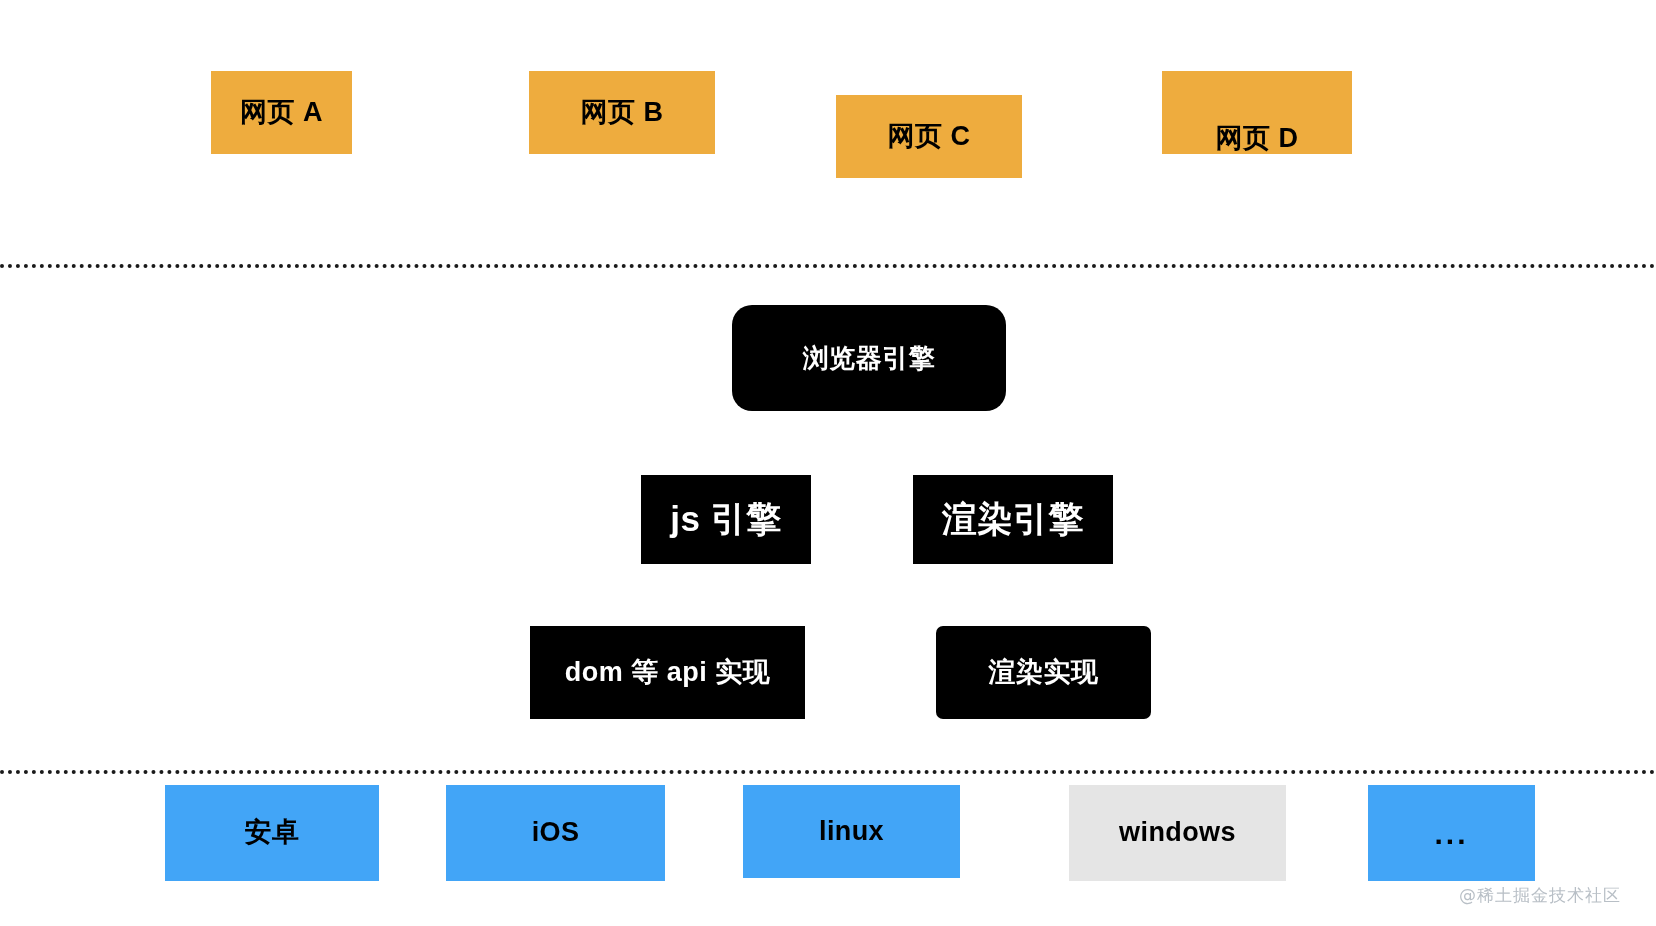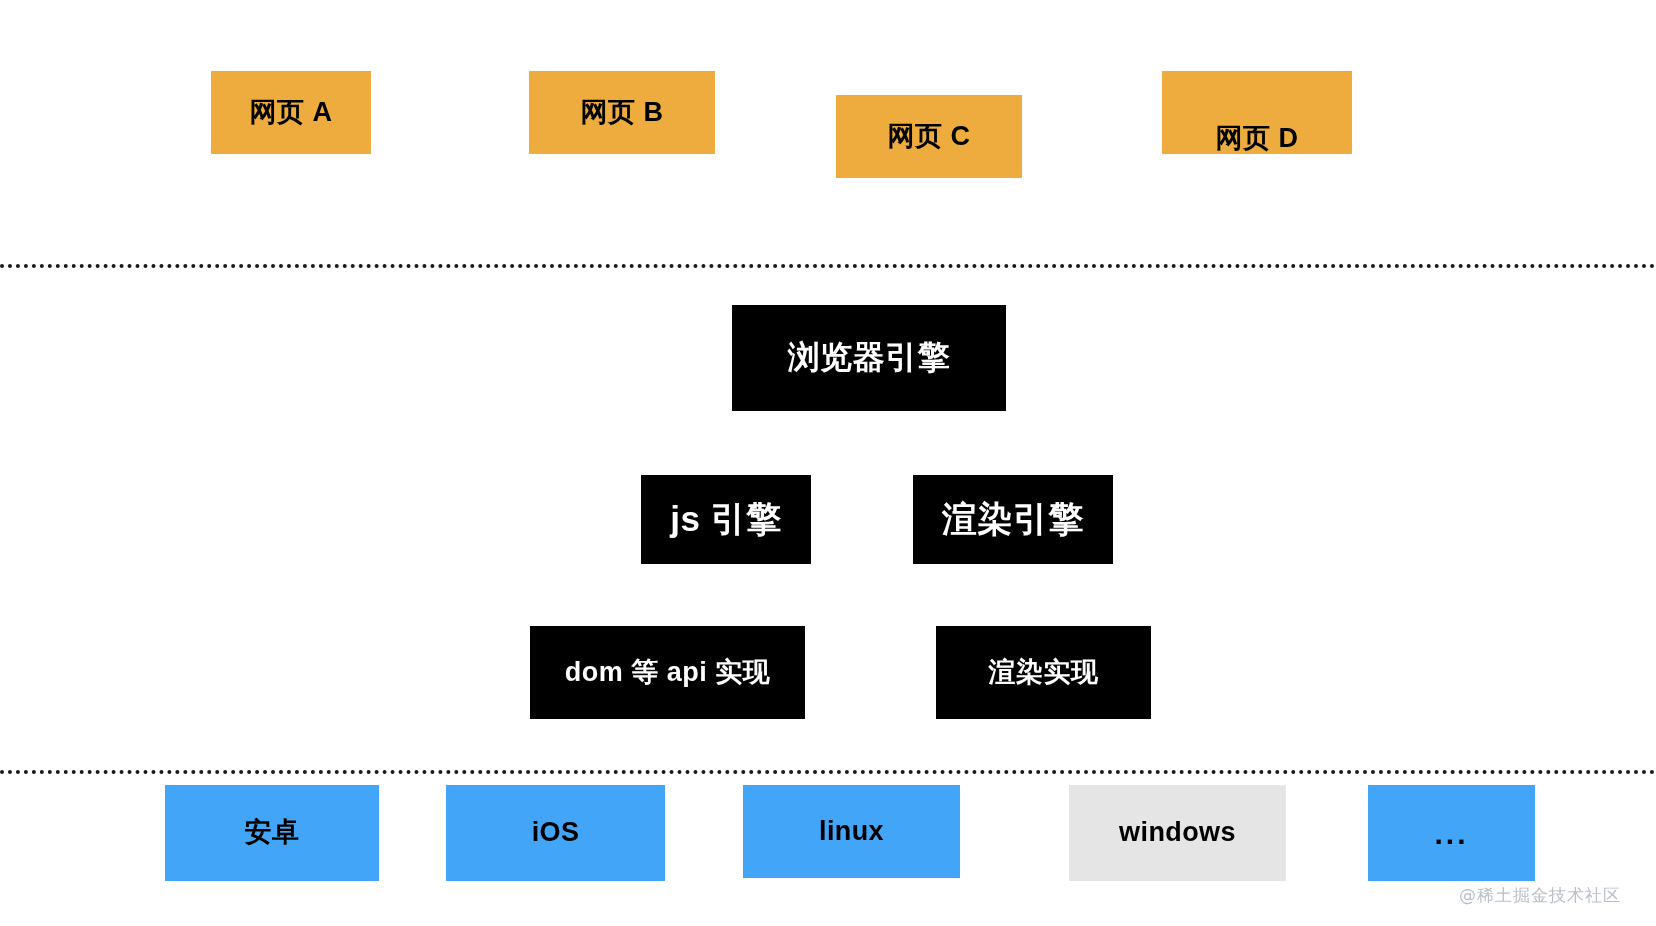--- a/index.html
+++ b/index.html
@@ -39,21 +39,21 @@
     letter-spacing: 0.5px;
   }
 
   .box-engine {
     background: #000000;
     color: #ffffff;
     font-weight: 700;
     letter-spacing: 0.5px;
   }
 
-  .box-engine.lvl1 { font-size: 32px; }
+  .box-engine.lvl1 { font-size: 26px; border-radius: 20px; }
   .box-engine.lvl2 { font-size: 35px; }
   .box-engine.lvl3 { font-size: 27px; }
 
   .box-os {
     background: #42a5f7;
     color: #000000;
     font-size: 27px;
     font-weight: 700;
     letter-spacing: 0.4px;
   }
@@ -81,21 +81,21 @@
     white-space: nowrap;
     font-family: "DejaVu Sans", "Liberation Sans", sans-serif;
   }
 </style>
 </head>
 <body>
 
 <div id="canvas" style="background: rgb(255, 255, 255);">
 
   <div>
-    <div class="box box-web" style="left: 211px; top: 71px; width: 160px; height: 83px; background: rgb(238, 172, 62); color: rgb(0, 0, 0);">
+    <div class="box box-web" style="left: 211px; top: 71px; width: 141px; height: 83px; background: rgb(238, 172, 62); color: rgb(0, 0, 0);">
       <span>网页 A</span>
     </div>
     <div class="box box-web" style="left: 529px; top: 71px; width: 186px; height: 83px; background: rgb(238, 172, 62); color: rgb(0, 0, 0);">
       <span>网页 B</span>
     </div>
     <div class="box box-web" style="left: 836px; top: 71px; width: 186px; height: 83px; background: rgb(238, 172, 62); color: rgb(0, 0, 0); margin-top: 24px;">
       <span>网页 C</span>
     </div>
     <div class="box box-web" style="left: 1162px; top: 71px; width: 190px; height: 83px; background: rgb(238, 172, 62); color: rgb(0, 0, 0); align-items: flex-end;">
       <span>网页 D</span>
@@ -110,21 +110,21 @@
     </div>
     <div class="box box-engine lvl2" style="left: 641px; top: 475px; width: 170px; height: 89px; background: rgb(0, 0, 0); color: rgb(255, 255, 255);">
       <span>js 引擎</span>
     </div>
     <div class="box box-engine lvl2" style="left: 913px; top: 475px; width: 200px; height: 89px; background: rgb(0, 0, 0); color: rgb(255, 255, 255);">
       <span>渲染引擎</span>
     </div>
     <div class="box box-engine lvl3" style="left: 530px; top: 626px; width: 275px; height: 93px; background: rgb(0, 0, 0); color: rgb(255, 255, 255);">
       <span>dom 等 api 实现</span>
     </div>
-    <div class="box box-engine lvl3" style="left: 936px; top: 626px; width: 215px; height: 93px; background: rgb(0, 0, 0); color: rgb(255, 255, 255);">
+    <div class="box box-engine lvl3" style="left: 936px; top: 626px; width: 215px; height: 93px; background: rgb(0, 0, 0); color: rgb(255, 255, 255); border-radius: 7px;">
       <span>渲染实现</span>
     </div>
   </div>
 
   <div class="divider" style="top: 770px;"></div>
 
   <div>
     <div class="box box-os" style="left: 165px; top: 785px; width: 214px; height: 96px; background: rgb(66, 165, 247); color: rgb(0, 0, 0);">
       <span>安卓</span>
     </div>

